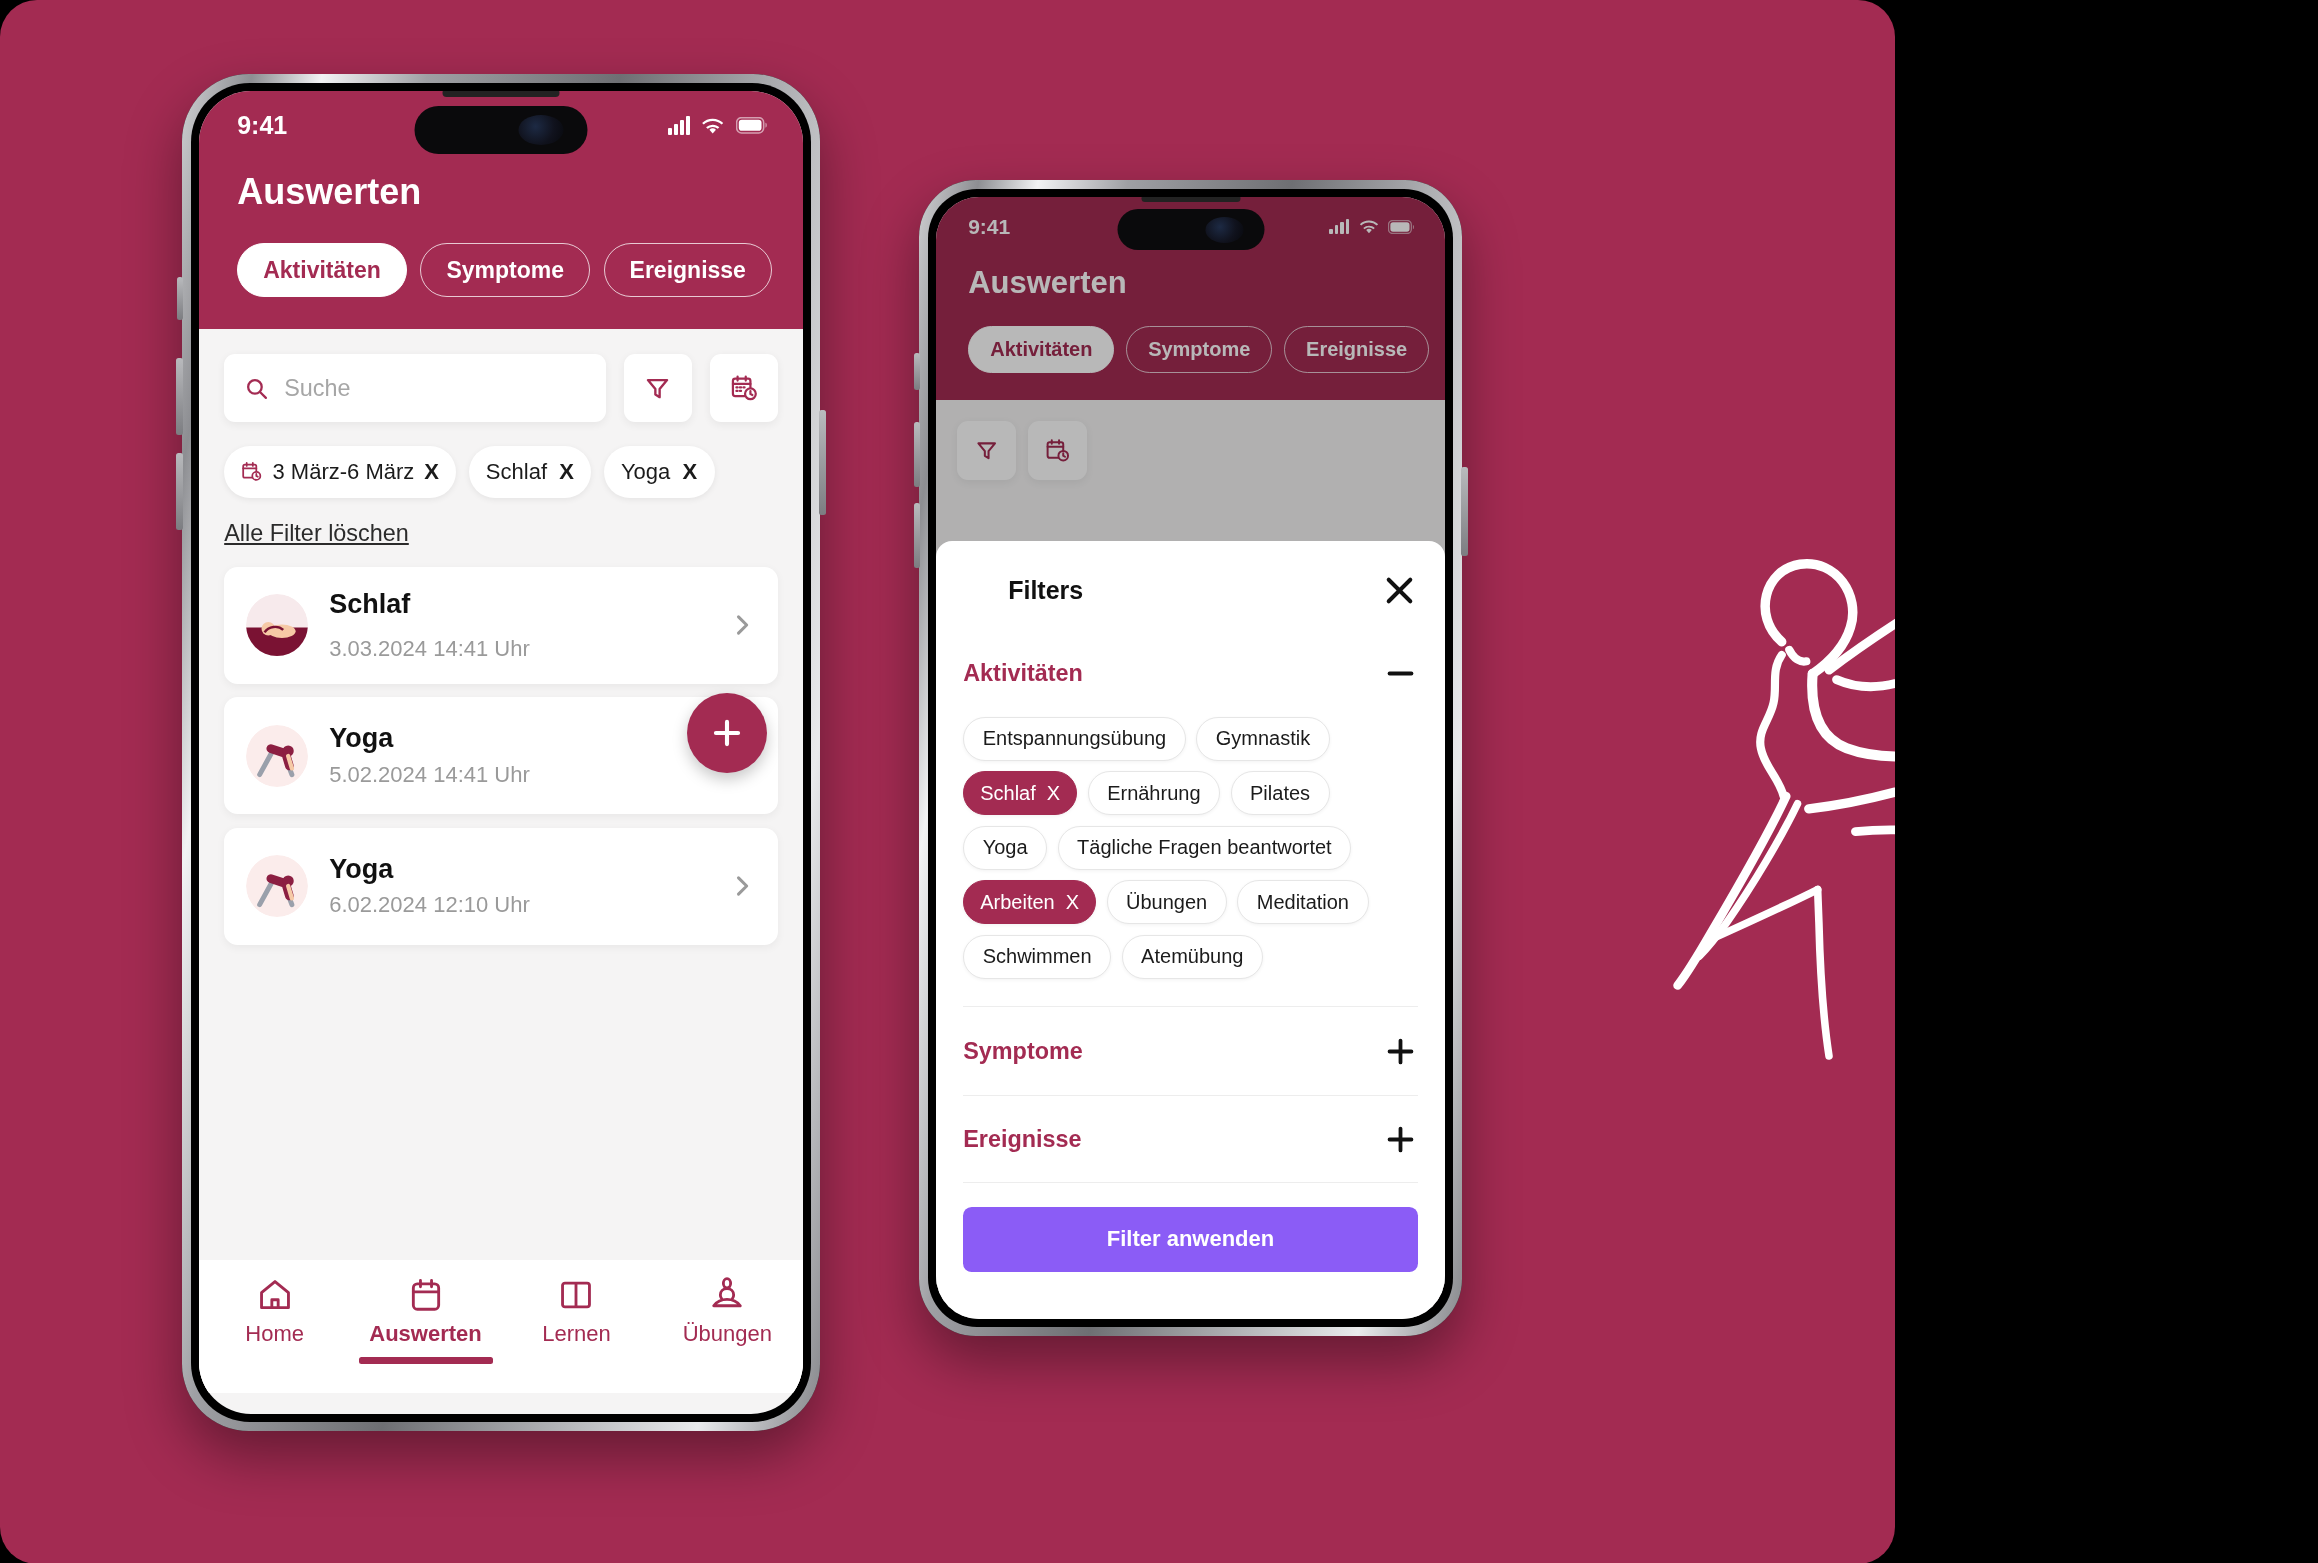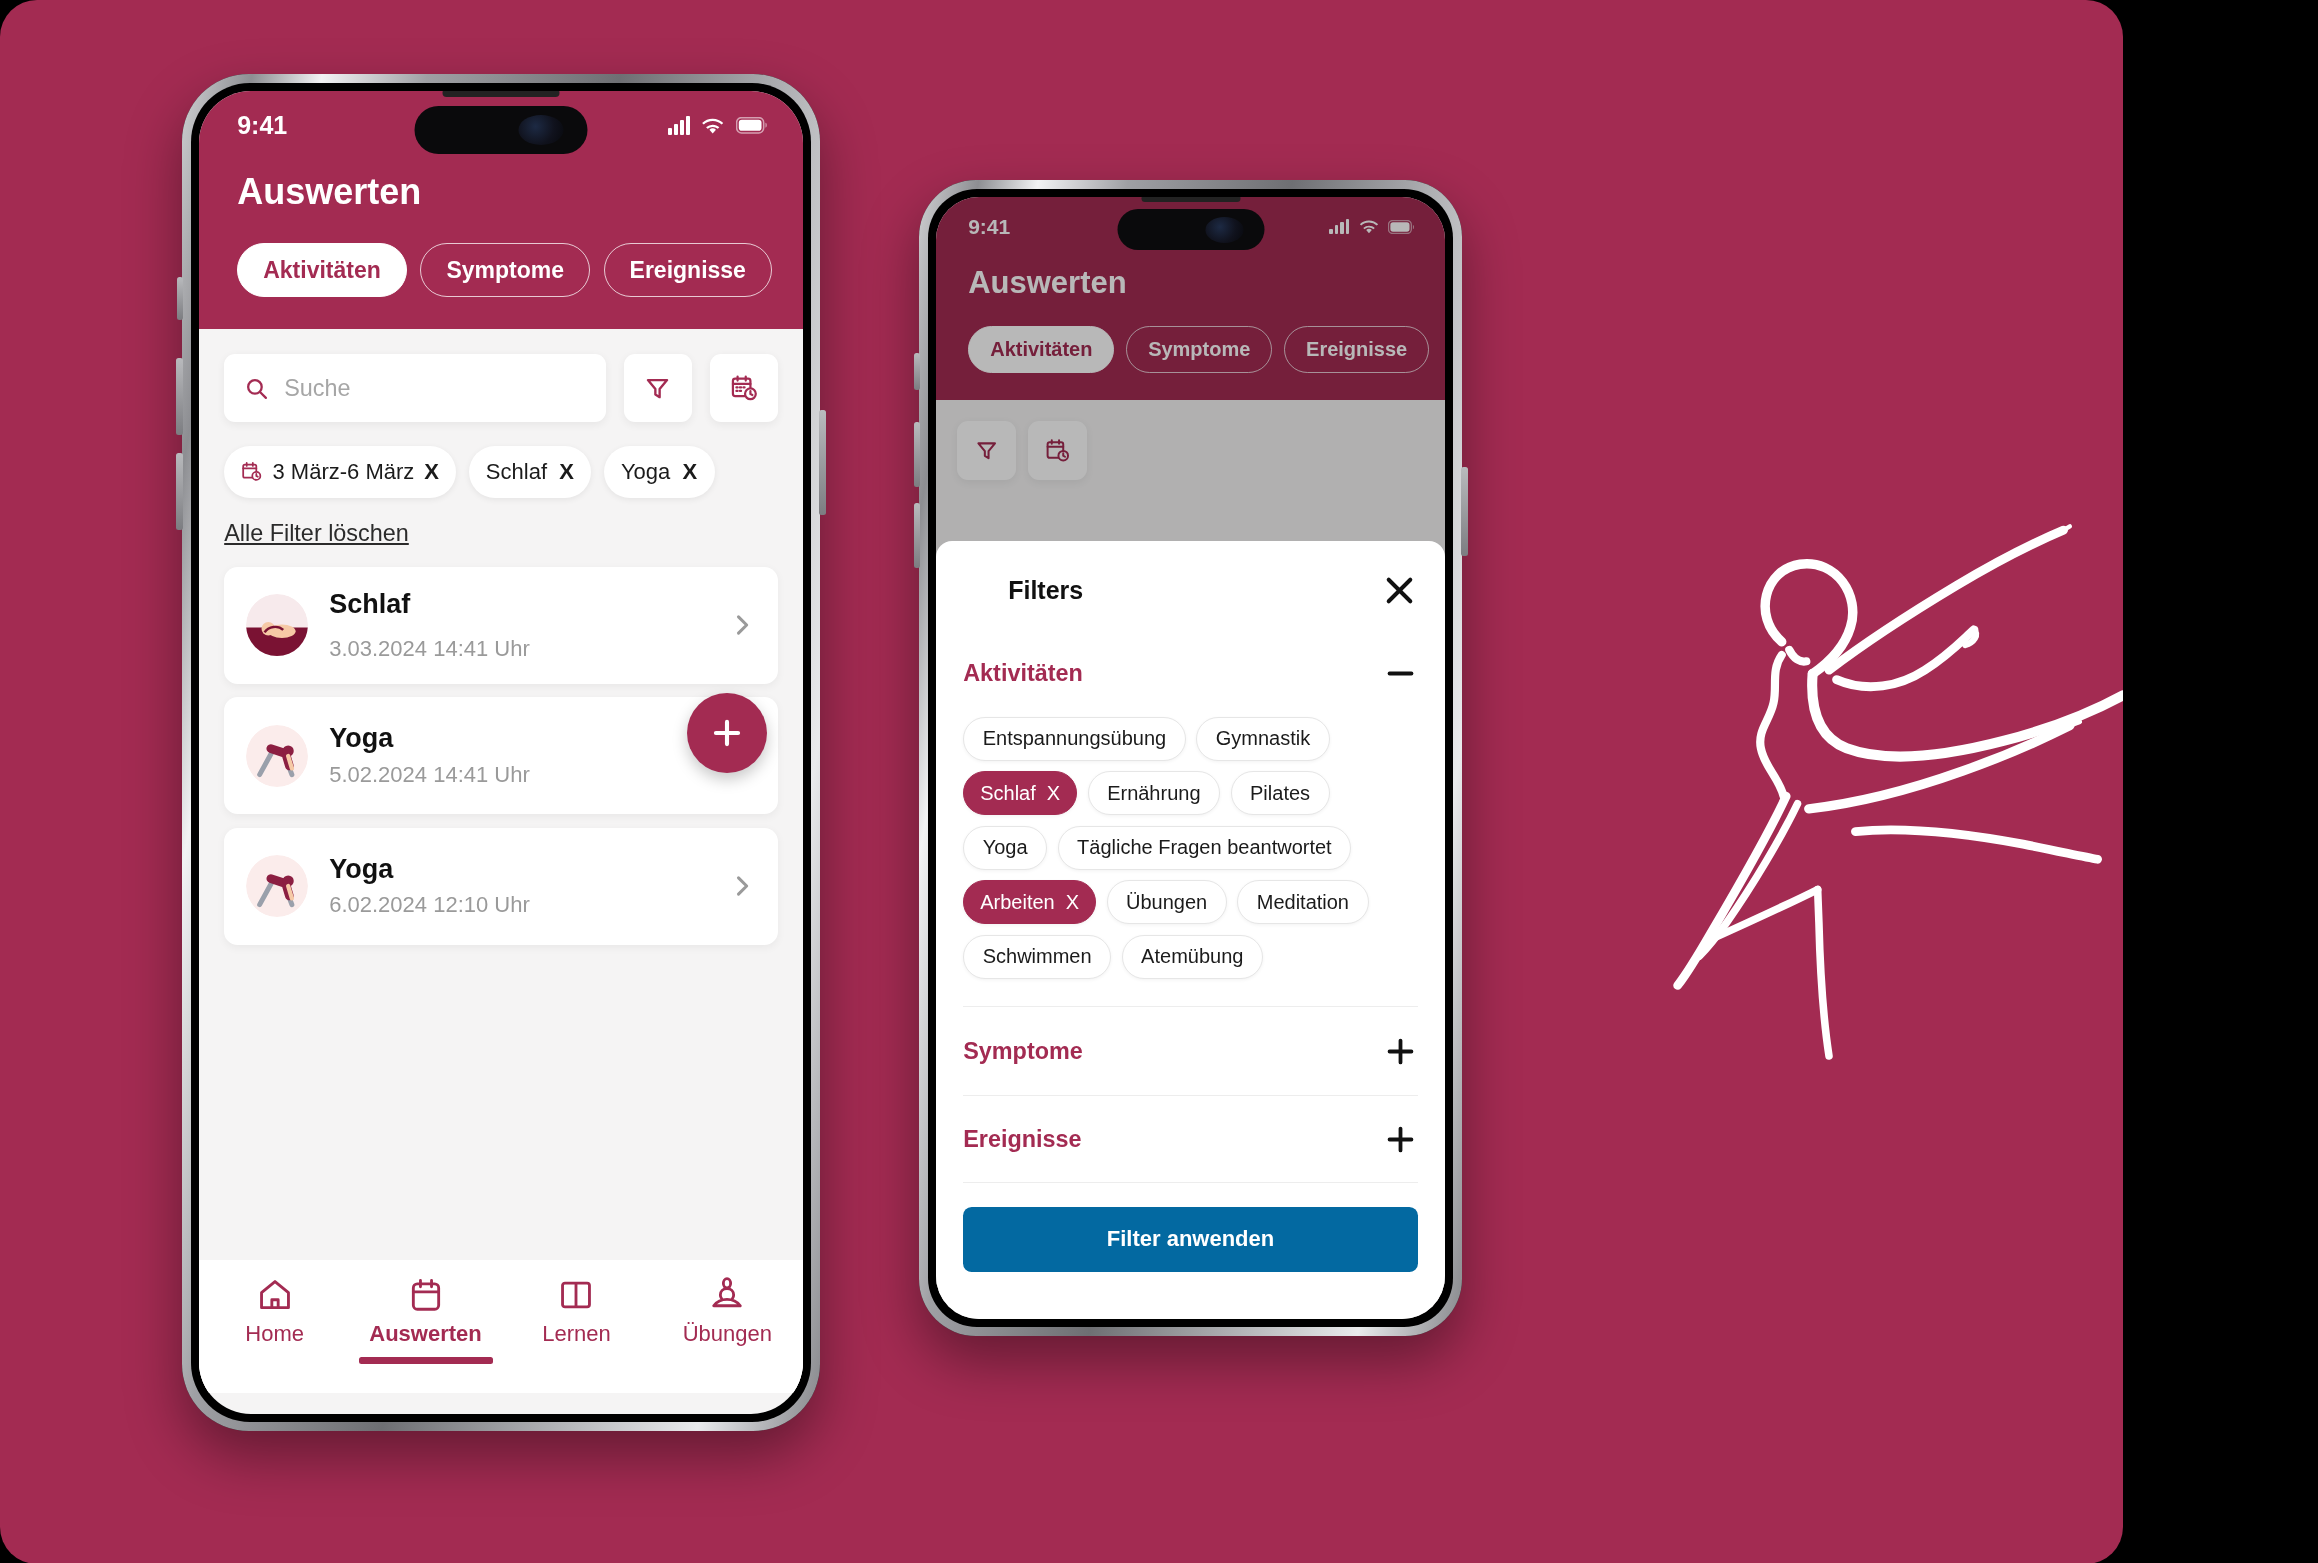--- a/index.html
+++ b/index.html
@@ -5,21 +5,21 @@
   * { box-sizing: border-box; margin: 0; padding: 0; }
   html, body {
     width: 2319px; height: 1564px;
     background: #000;
     font-family: "Liberation Sans", sans-serif;
     overflow: hidden;
   }
 
   #canvas {
     position: relative;
-    width: 2123px; height: 1564px;
+    width: 1895px; height: 1564px;
     background: #A32B52;
     border-radius: 37px;
     overflow: hidden;
   }
 
   
   .phone {
     position: absolute;
     background: #1b1b1d;
     border-radius: 67px;
@@ -148,21 +148,21 @@
   .sect-head { display: flex; align-items: center; justify-content: space-between; }
   .sect-title { color: #A32B52; font-weight: 700; }
   .fchip {
     border-radius: 616px; background: #fff; border: 0.6px solid #e6e6e6;
     display: inline-flex; align-items: center; white-space: nowrap; color: #1b1b1b;
     box-shadow: 0 1.2px 3.7px rgba(0,0,0,.05);
   }
   .fchip.sel { background: #A32B52; border-color: #A32B52; color: #fff; }
   .divider { background: #ededed; width: 100%; }
   .applybtn {
-    background: #0369a1; color: #fff; border-radius: 8.6px;
+    background: #8b5cf6; color: #fff; border-radius: 8.6px;
     display: flex; align-items: center; justify-content: center; font-weight: 600;
   }
 
   
   .logo { position: absolute; }
 </style>
 </head>
 <body>
 
 <div id="canvas">

